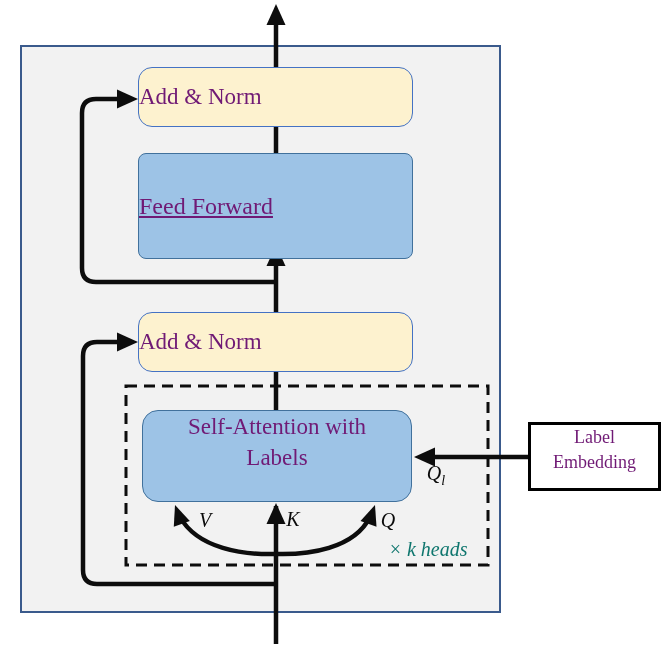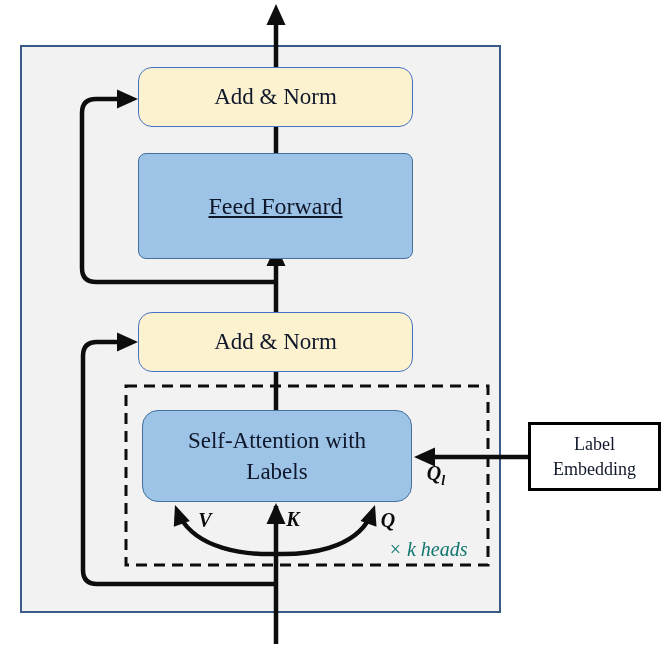--- a/index.html
+++ b/index.html
@@ -50,23 +50,23 @@
   .dashed-rect {
     stroke: var(--line-color);
     stroke-width: 3;
     stroke-dasharray: 11 7;
     fill: none;
   }
   .block {
     position: absolute;
     display: flex;
     align-items: center;
-    justify-content: center;
+    justify-content: flex-start;
     text-align: center;
-    color: #0f172a;
+    color: #701a75;
     z-index: 3;
     box-sizing: border-box;
   }
   .block.norm {
     left: 138px; width: 275px; height: 60px;
     background: var(--norm-fill);
     border: 1.6px solid var(--norm-border);
     border-radius: 14px;
     font-size: 23px;
   }
@@ -94,21 +94,21 @@
     background: var(--embed-fill);
     border: 3.2px solid var(--embed-border);
     font-size: 18px;
     line-height: 25px;
     flex-direction: column;
     z-index: 3;
   }
   .edge-label {
     position: absolute;
     transform: translate(-50%, -50%);
-    font-weight: bold;
+    font-weight: normal;
     font-style: italic;
     font-size: 20px;
     color: #0a0a0a;
     z-index: 4;
     white-space: nowrap;
     text-align: center;
   }
   .edge-label sub {
     font-size: 14px;
     line-height: 0;

